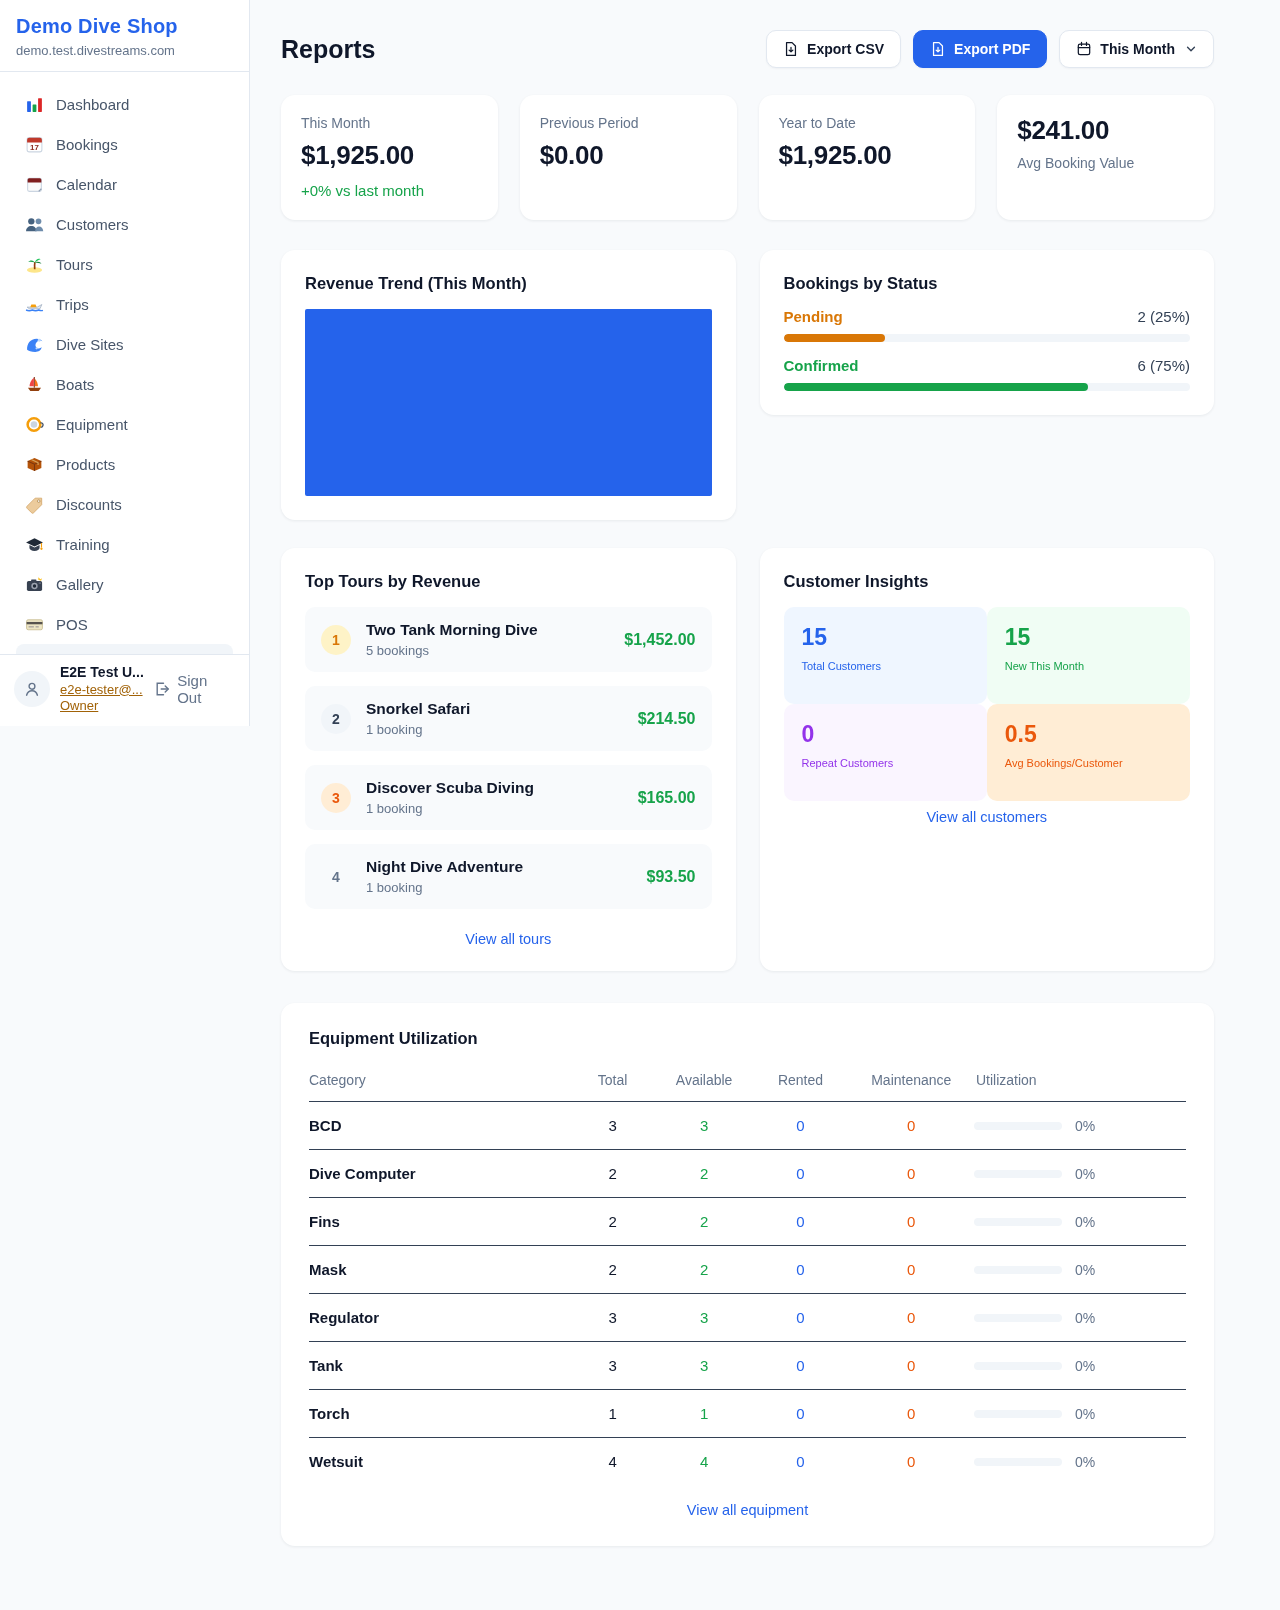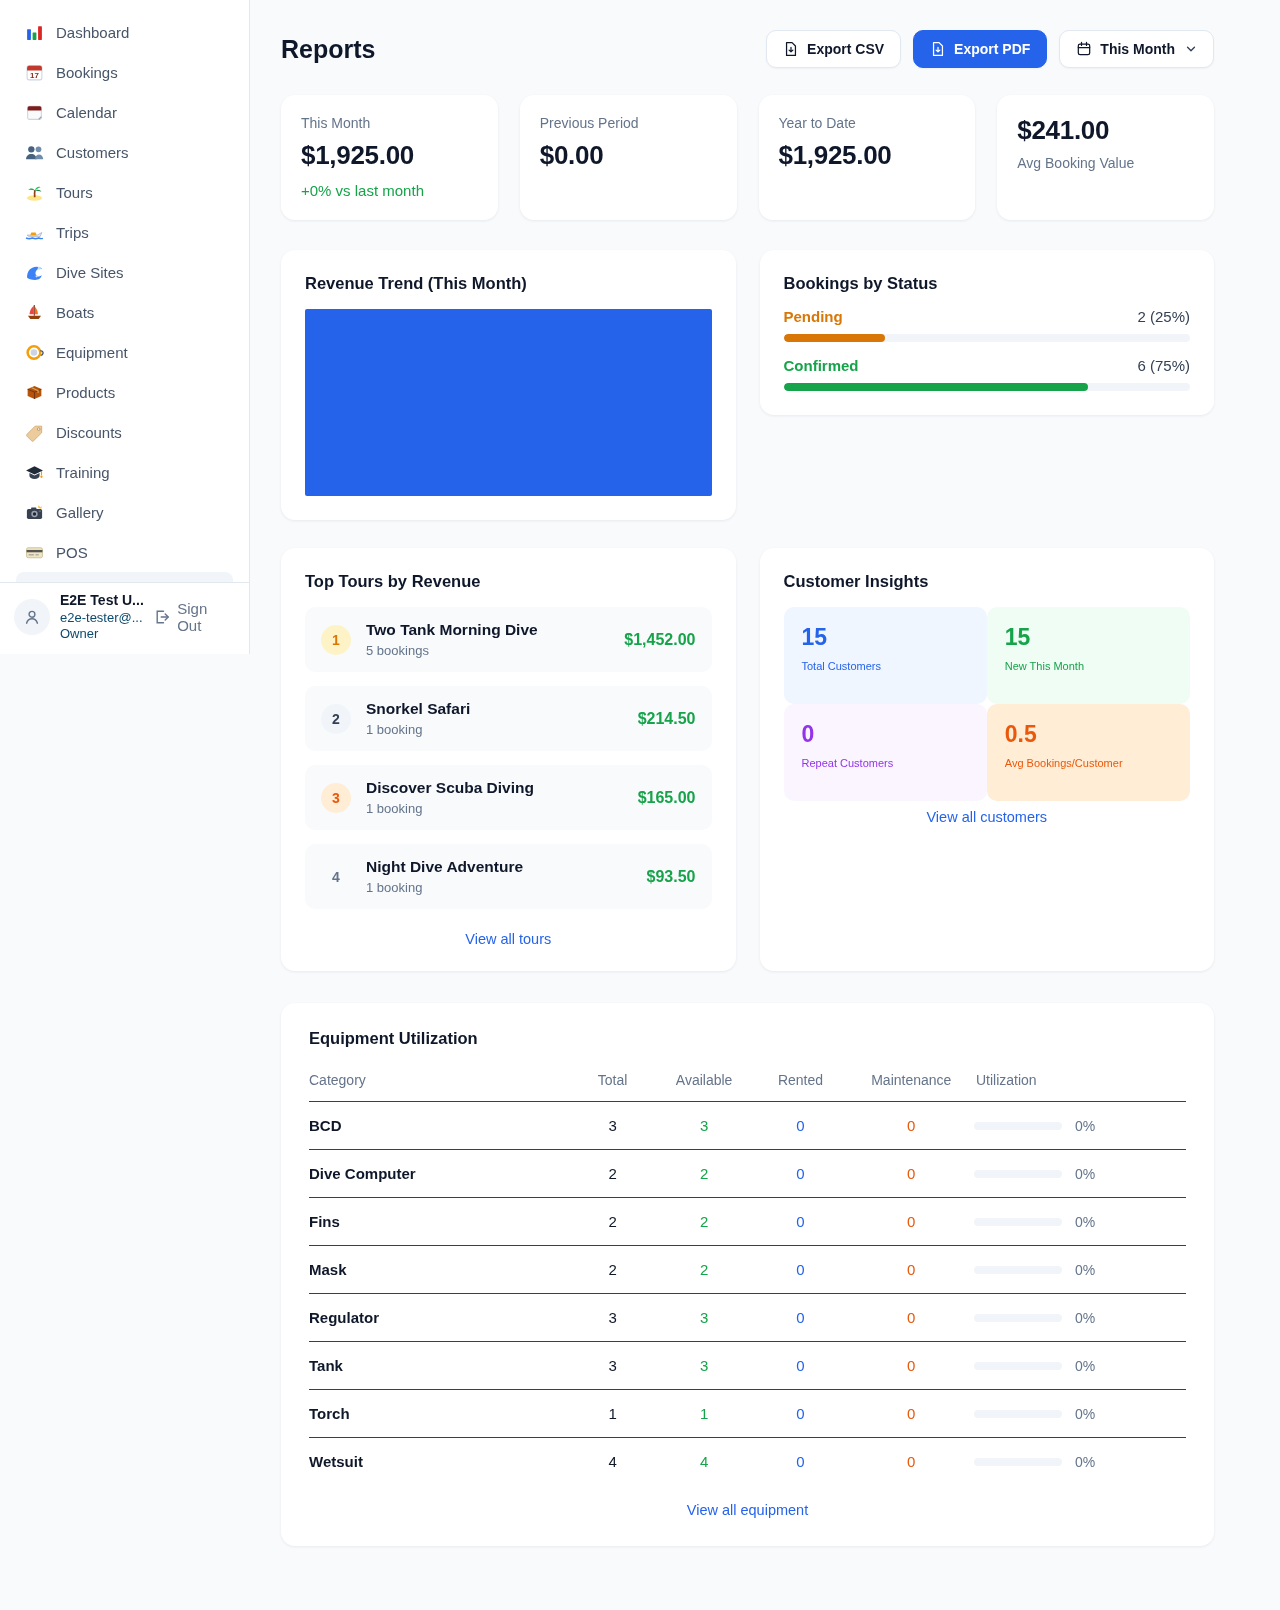--- a/index.html
+++ b/index.html
@@ -23,21 +23,21 @@
   }
   .nav-icon { width:20px; height:20px; display:inline-flex; align-items:center; justify-content:center; flex:0 0 20px; }
   .partial-highlight { height:10px; background:#f1f5f9; border-radius:8px 8px 0 0; margin:0 8px; }
   .user-section {
     border-top:1px solid #e2e8f0; padding:9px 14px 12px; display:flex;
     align-items:center; gap:10px;
   }
   .avatar { width:36px; height:36px; border-radius:50%; background:#f1f5f9; display:flex; align-items:center; justify-content:center; flex:0 0 36px; }
   .user-info { line-height:1.25; min-width:0; }
   .user-name { font-size:14px; font-weight:700; color:#0f172a; white-space:nowrap; }
-  .user-email, .user-role { font-size:13px; color:#0c4a6e; white-space:nowrap; }
+  .user-email, .user-role { font-size:13px; color:#a16207; white-space:nowrap;text-decoration:underline; }
   .signout { margin-left:auto; display:flex; align-items:center; gap:6px; color:#64748b; font-size:15px; cursor:pointer; }
   
   .main { margin-left:250px; padding:30px 66px 40px 31px; }
   .header-row { display:flex; align-items:center; margin-bottom:27px; }
   .page-title { font-size:25px; font-weight:800; color:#0f172a; }
   .header-actions { margin-left:auto; display:flex; gap:12px; }
   .btn {
     height:38px; border-radius:10px; border:1px solid #e2e8f0; background:#fff;
     font-family:inherit; font-size:14px; font-weight:700; color:#0f172a;
     display:inline-flex; align-items:center; gap:8px; padding:0 16px; cursor:pointer;
@@ -110,20 +110,24 @@
   .util-bar { width:88px; height:8px; border-radius:999px; background:#f1f5f9; }
   .util-pct { font-size:14px; color:#64748b; }
   .col-category { width:27%; } .col-total { width:9%; } .col-available { width:10%; }
   .col-rented { width:10%; } .col-maintenance { width:13%; } .col-utilization { width:22%; }
   svg { display:block; }
 </style>
 </head>
 <body>
 
 <aside class="sidebar">
+  <div class="brand-block">
+    <div class="brand-title">Demo Dive Shop</div>
+    <div class="brand-domain">demo.test.divestreams.com</div>
+  </div>
   <nav class="nav">
     <div class="nav-item">
       <span class="nav-icon">
           <svg width="19" height="19" viewBox="0 0 18 18">
             <rect x="2" y="6" width="3.6" height="10" rx="0.5" fill="#2563eb"></rect>
             <rect x="7.2" y="9" width="3.6" height="7" rx="0.5" fill="#16a34a"></rect>
             <rect x="12.4" y="3" width="3.6" height="13" rx="0.5" fill="#dc2626"></rect>
           </svg>
         </span>
       <span>Dashboard</span>

